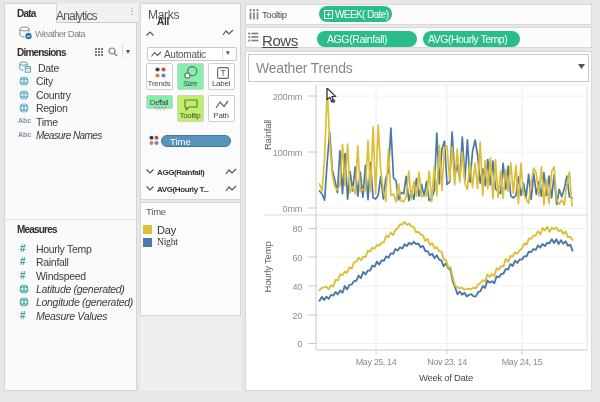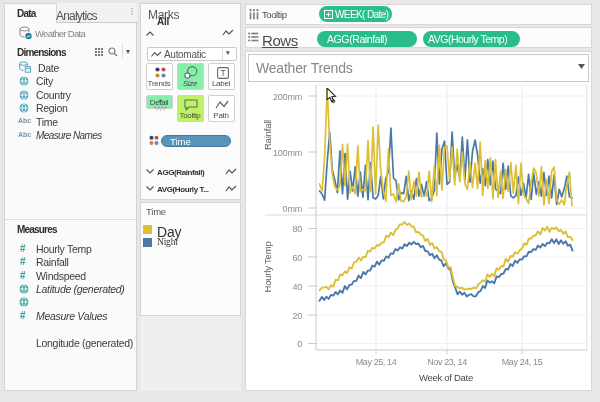--- a/index.html
+++ b/index.html
@@ -84,21 +84,21 @@
 <div class="t" style="left:36px;top:269.5px;font-size:10.5px;letter-spacing:-0.3px;color:#3c3c3c;">Windspeed</div>
 <svg class="abs" style="left:19px;top:284px;" width="10" height="10" viewBox="0 0 10 10">
 <circle cx="5" cy="5" r="4.5" fill="#3aaa9e"></circle>
 <path d="M0.5 5 H9.5 M5 0.5 C7.5 3 7.5 7 5 9.5 M5 0.5 C2.5 3 2.5 7 5 9.5" stroke="#fff" stroke-width="0.9" fill="none"></path>
 </svg>
 <div class="t" style="left:36px;top:283px;font-size:10.5px;letter-spacing:-0.3px;font-style:italic;color:#3c3c3c;">Latitude (generated)</div>
 <svg class="abs" style="left:19px;top:297px;" width="10" height="10" viewBox="0 0 10 10">
 <circle cx="5" cy="5" r="4.5" fill="#3aaa9e"></circle>
 <path d="M0.5 5 H9.5 M5 0.5 C7.5 3 7.5 7 5 9.5 M5 0.5 C2.5 3 2.5 7 5 9.5" stroke="#fff" stroke-width="0.9" fill="none"></path>
 </svg>
-<div class="t" style="left:36px;top:296px;font-size:10.5px;letter-spacing:-0.3px;color:#3c3c3c;margin-top:41px;">Longitude (generated)</div>
+<div class="t" style="left:36px;top:296px;font-size:10.5px;letter-spacing:-0.3px;font-style:italic;color:#3c3c3c;">Longitude (generated)</div>
 <div class="t" style="left:20px;top:309.5px;font-size:10px;font-weight:bold;color:#3e9d9d;">#</div>
 <div class="t" style="left:36px;top:309.5px;font-size:10.5px;letter-spacing:-0.3px;font-style:italic;color:#3c3c3c;">Measure Values</div>
 
 <div class="card" style="left:140px;top:3px;width:101px;height:197px;background:#fbfbfb;"></div>
 <div class="t" style="left:148px;top:8px;font-size:12px;letter-spacing:-0.3px;color:#555;text-align:right;">Marks</div>
 
 <svg class="abs" style="left:146px;top:31px;" width="8" height="5" viewBox="0 0 8 5">
     <path d="M0.5 4.5 L4 1 L7.5 4.5" fill="none" stroke="#555" stroke-width="1.2"></path>
   </svg>
 <div class="t" style="left:157px;top:16px;font-size:10px;font-weight:bold;letter-spacing:-0.2px;color:#333;">All</div>
@@ -187,21 +187,21 @@
     <path d="M0.5 0.5 L4 4 L7.5 0.5" fill="none" stroke="#555" stroke-width="1.2"></path>
   </svg>
 <div class="t" style="left:157px;top:184.5px;font-size:8px;font-weight:bold;letter-spacing:-0.4px;color:#333;">AVG(Hourly T...</div>
 <svg class="abs" style="left:225px;top:185px;" width="12" height="8" viewBox="0 0 12 8">
     <path d="M1 6 L4 2 L7 5 L11 1" fill="none" stroke="#555" stroke-width="1.2"></path>
   </svg>
 
 <div class="card" style="left:140px;top:202px;width:101px;height:114px;background:#fcfcfc;"></div>
 <div class="t" style="left:146px;top:206px;font-size:9.5px;letter-spacing:-0.2px;color:#555;">Time</div>
 <div class="abs" style="left:143px;top:225px;width:9px;height:9px;background:#dcbf35;"></div>
-<div class="t" style="left:157px;top:224px;font-size:14px;letter-spacing:-0.2px;color:#333;">Day</div>
+<div class="t" style="left:157px;top:224px;font-size:11px;letter-spacing:-0.2px;color:#333;">Day</div>
 <div class="abs" style="left:143px;top:238px;width:9px;height:9px;background:#4a78a9;"></div>
 <div class="t" style="left:157px;top:237px;font-size:9.5px;letter-spacing:-0.2px;color:#333;font-family:Liberation Serif, serif;">Night</div>
 
 <div class="abs" style="left:140px;top:316px;width:101px;height:75px;background:#efefef;"></div>
 
 <div class="card" style="left:245px;top:4px;width:347px;height:21px;background:#fcfcfc;border-color:#d8d8d8;"></div>
 <svg class="abs" style="left:249px;top:9px;" width="10" height="11" viewBox="0 0 10 11">
   <g fill="#7d7d7d">
       <circle cx="1.5" cy="1.2" r="1.1"></circle>
       <circle cx="5" cy="1.2" r="1.1"></circle>

